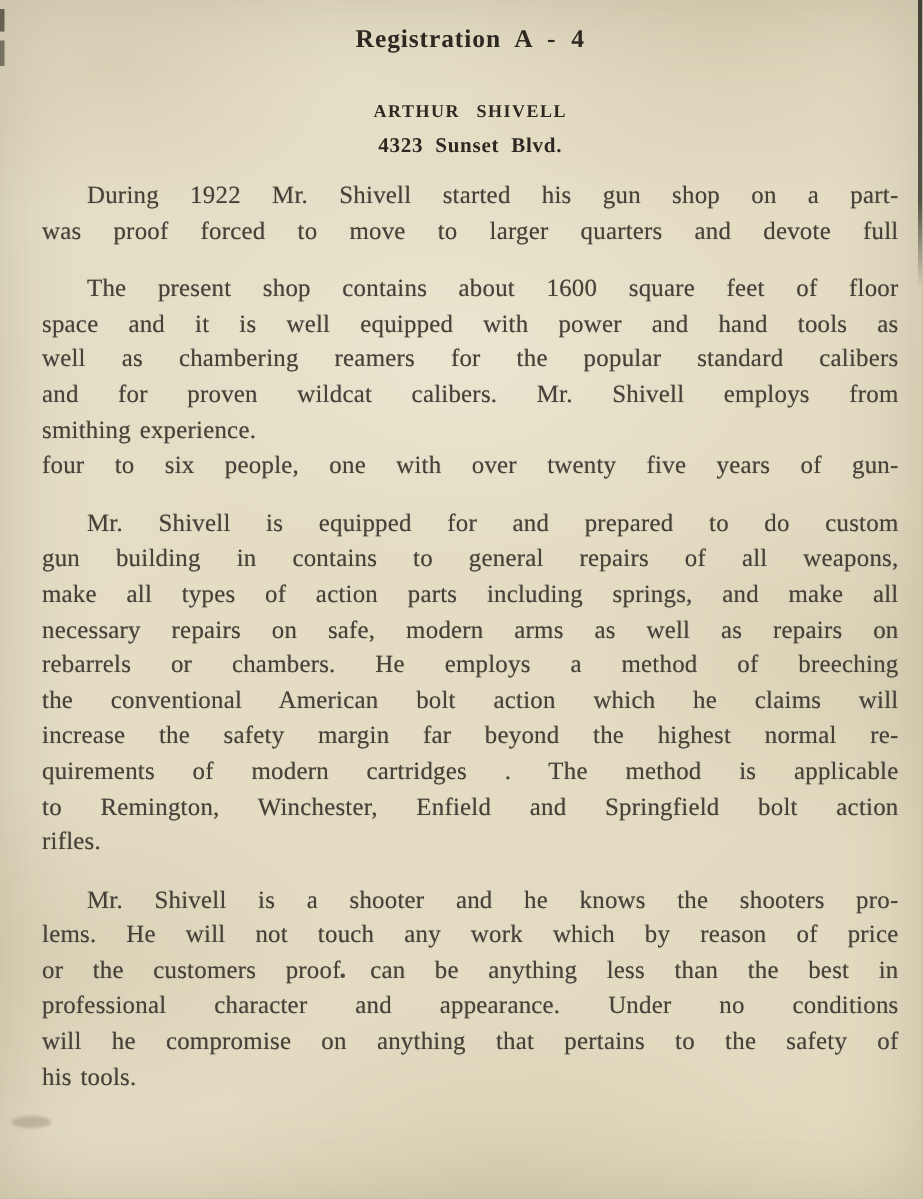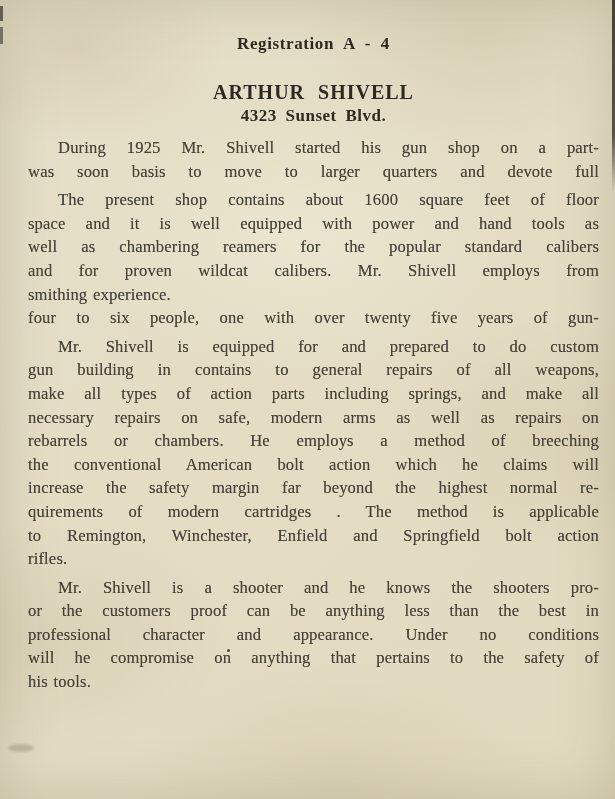--- a/index.html
+++ b/index.html
@@ -17,41 +17,41 @@
       radial-gradient(ellipse 240px 180px at 90% 55%, rgba(190,179,147,0.22), rgba(190,179,147,0) 70%),
       radial-gradient(ellipse 260px 170px at 8% 80%,  rgba(190,179,147,0.25), rgba(190,179,147,0) 70%),
       radial-gradient(ellipse 300px 160px at 55% 97%, rgba(196,186,156,0.28), rgba(196,186,156,0) 70%),
       linear-gradient(135deg, #e7e0c9 0%, #e4ddc4 40%, #e2dabf 100%);
     box-shadow: inset 0 0 55px rgba(120,110,80,0.28);
     color: #45413a;
   }
   .content { position: absolute; inset: 0; padding: 14px 16px 0 28px; }
 
   .reg-line {
-    margin-top: 20px;
+    margin-top: 2px;
     text-align: center;
     font-size: 17px;
     font-weight: bold;
     letter-spacing: 0.6px;
     word-spacing: 5px;
     color: #2c2922;
   }
   .addr-block { margin-top: 26px; text-align: center; color: #2c2922; }
   .addr-block .hline {
     line-height: 24px;
-    font-size: 17px;
+    font-size: 14px;
     font-weight: bold;
     letter-spacing: 0.5px;
     word-spacing: 4px;
   }
-  .addr-block .hname { font-size: 20px; letter-spacing: 1px; word-spacing: 7px; }
+  .addr-block .hname { font-size: 12px; letter-spacing: 1px; word-spacing: 7px; }
 
   .body-text { margin-top: 8px; }
   .para { margin: 0; }
-  .para + .para { margin-top: 5px; }
+  .para + .para { margin-top: 15px; }
   .line {
     font-size: 16.6px;
     line-height: 23.6px;
     letter-spacing: 0.15px;
     word-spacing: 1.5px;
     color: #46423a;
     text-shadow: 0 0 0.6px rgba(70,66,58,0.55);
   }
   .jline { text-align: justify; text-align-last: justify; }
   .lline { text-align: left; }
@@ -85,22 +85,22 @@
     <div class="reg-line">Registration  A - 4</div>
 
     <div class="addr-block">
       <div class="hline hname">ARTHUR SHIVELL</div>
       <div class="hline">4323 Sunset Blvd.</div>
     </div>
 
     <div class="body-text">
 
       <div class="para">
-        <div class="line jline indent">During 1925 Mr. Shivell started his gun shop on a part-</div>
-        <div class="line jline">was soon basis to move to larger quarters and devote full</div>
+        <div class="line jline indent">During 1922 Mr. Shivell started his gun shop on a part-</div>
+        <div class="line jline">was proof forced to move to larger quarters and devote full</div>
       </div>
 
       <div class="para">
         <div class="line jline indent">The present shop contains about 1600 square feet of floor</div>
         <div class="line jline">space and it is well equipped with power and hand tools as</div>
         <div class="line jline">well as chambering reamers for the popular standard calibers</div>
         <div class="line jline">and for proven wildcat calibers.  Mr. Shivell employs from</div>
         <div class="line lline">smithing experience.</div>
         <div class="line jline">four to six people, one with over twenty five years of gun-</div>
       </div>
@@ -113,20 +113,21 @@
         <div class="line jline">rebarrels or chambers.  He employs a method of breeching</div>
         <div class="line jline">the conventional American bolt action which he claims will</div>
         <div class="line jline">increase the safety margin far beyond the highest normal re-</div>
         <div class="line jline">quirements of modern cartridges .  The method is applicable</div>
         <div class="line jline">to Remington, Winchester, Enfield and Springfield bolt action</div>
         <div class="line lline">rifles.</div>
       </div>
 
       <div class="para">
         <div class="line jline indent">Mr. Shivell is a shooter and he knows the shooters pro-</div>
+        <div class="line jline">lems.  He will not touch any work which by reason of price</div>
         <div class="line jline">or the customers proof can be anything less than the best in</div>
         <div class="line jline">professional character and appearance.  Under no conditions</div>
         <div class="line jline">will he compromise on anything that pertains to the safety of</div>
         <div class="line lline">his tools.</div>
       </div>
 
     </div>
   </div>
 </div>
 

